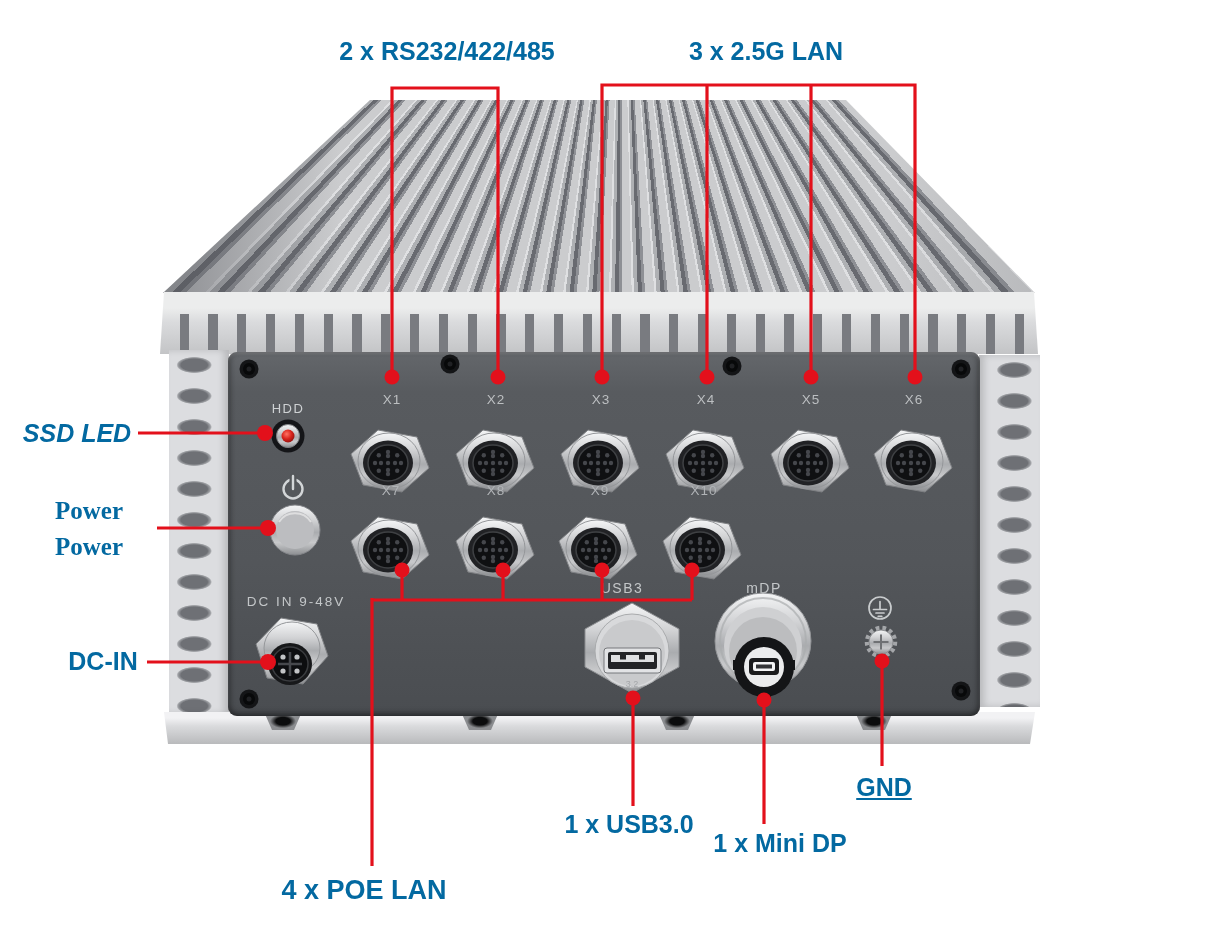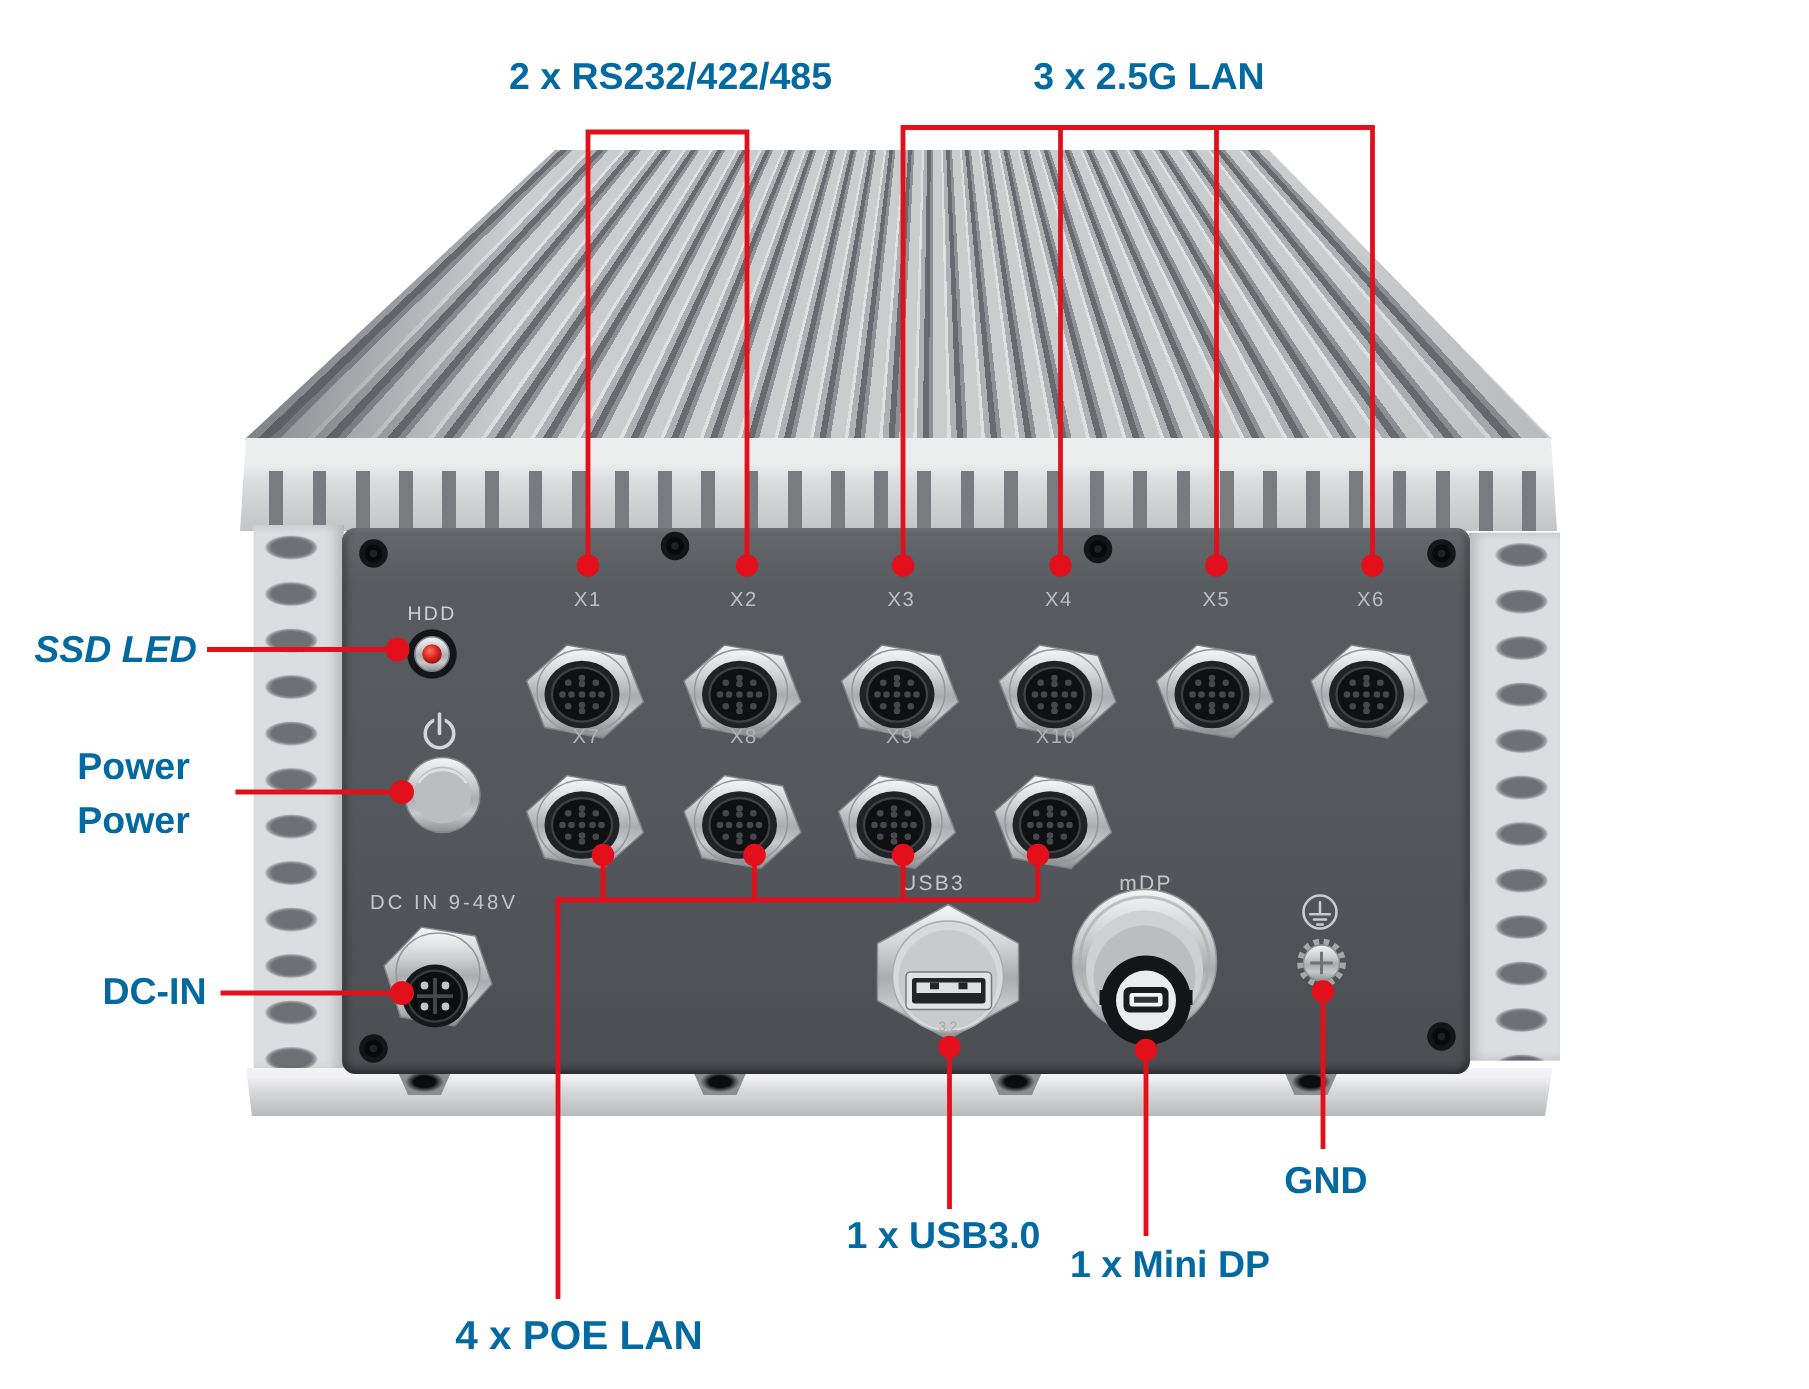--- a/index.html
+++ b/index.html
@@ -40,26 +40,26 @@
                inset 3px 0 5px rgba(0,0,0,.18), inset -3px 0 5px rgba(0,0,0,.18);}
 
   svg.overlay{position:absolute;left:0;top:0;}
 
   
   .lbl{position:absolute;transform:translateX(-50%);font-weight:bold;font-size:25px;
        color:#0369a1;white-space:nowrap;}
   #lbl-serial{left:447px;top:37px;}
   #lbl-lan{left:766px;top:37px;}
   #lbl-ssd{left:77px;top:419px;font-style:italic;}
-  #lbl-power{left:89px;top:493px;text-align:center;line-height:36px;}
+  #lbl-power{left:89px;top:493px;text-align:center;line-height:36px;font-family:Liberation Serif, serif;}
   #lbl-dcin{left:103px;top:647px;}
-  #lbl-poe{left:386px;top:875px;font-size:27px;}
+  #lbl-poe{left:364px;top:875px;font-size:27px;}
   #lbl-usb{left:629px;top:810px;}
   #lbl-mdp{left:780px;top:829px;}
-  #lbl-gnd{left:884px;top:773px;}
+  #lbl-gnd{left:884px;top:773px;text-decoration:underline;}
 </style>
 </head>
 <body>
 
 <div class="stage">
 
   <div class="heatsink-top"></div>
   <div class="fin-band">
     <div class="teeth"></div>
   </div>

